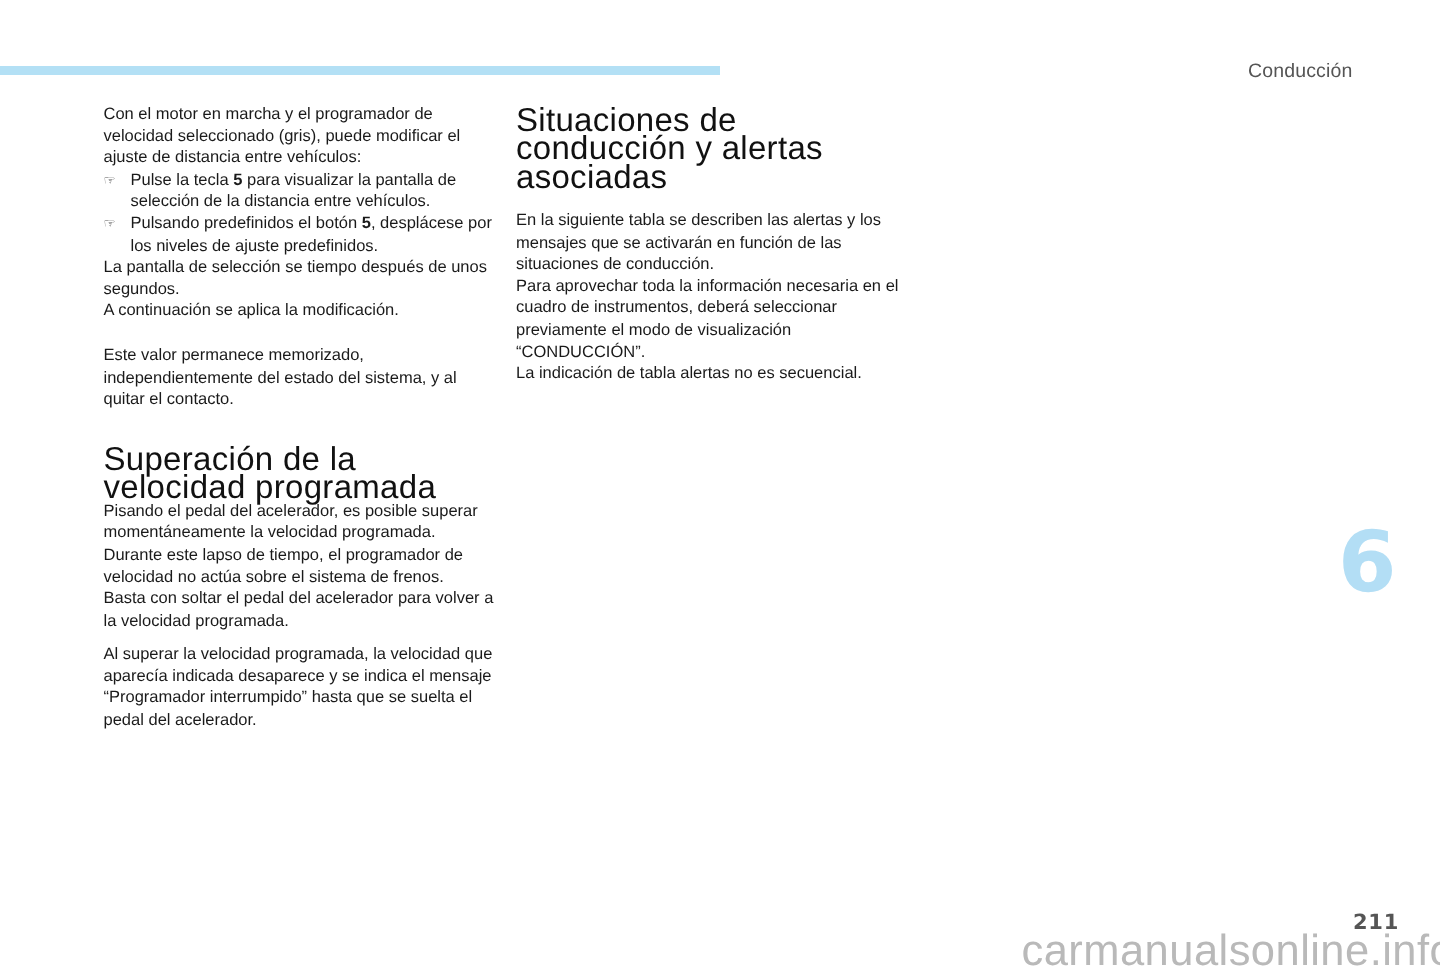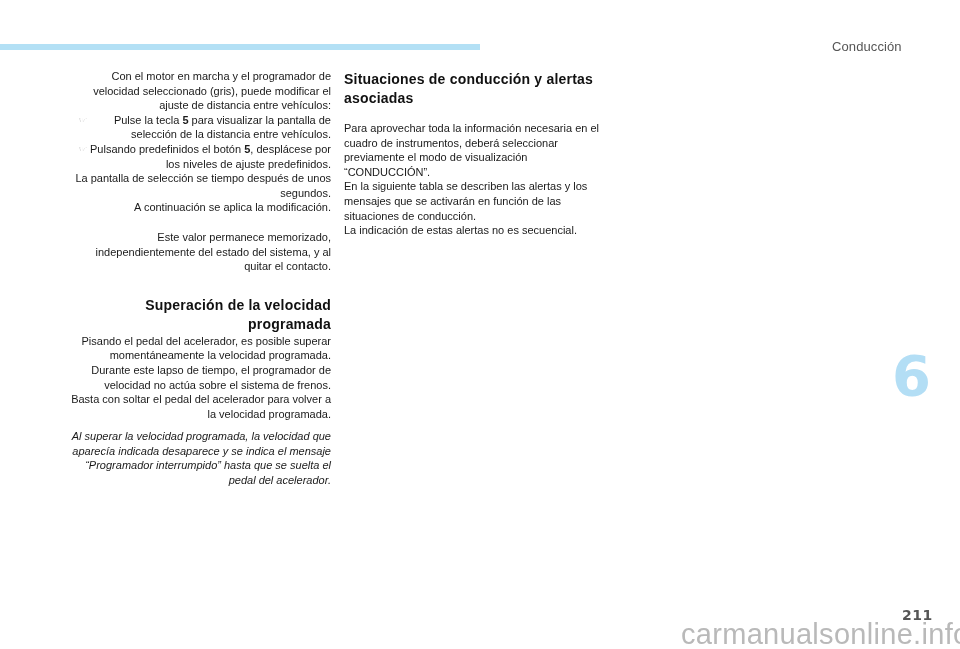--- a/index.html
+++ b/index.html
@@ -3,29 +3,29 @@
 <meta charset="utf-8">
 <style>
   html, body { margin: 0; padding: 0; }
   body {
     width: 960px; height: 649px; background: #ffffff; position: relative; overflow: hidden;
     font-family: "Liberation Sans", sans-serif; color: #1a1a1a;
   }
   .top-bar { position: absolute; left: 0; top: 44px; width: 480px; height: 6px; background: #b3e0f5; }
   .running-head { position: absolute; left: 832px; top: 39px; font-size: 13px; color: #555; letter-spacing: 0.1px; }
   .col { position: absolute; font-size: 11px; line-height: 14.6px; }
-  .col-left { left: 69px; top: 69px; width: 262px; text-align: right; }
+  .col-left { left: 69px; top: 69px; width: 262px; }
   .col-right { left: 344px; top: 69px; width: 262px; }
   p { margin: 0; }
   .para-gap { margin-top: 15px; }
-  .para-gap-sm { margin-top: 8px; font-style: italic; }
+  .para-gap-sm { margin-top: 8px; }
   .bullet { display: flex; }
   .bullet .mark { width: 18px; flex: 0 0 18px; font-size: 9px; color: #555; }
   .bullet .txt { flex: 1; }
-  h2 { margin: 0; font-size: 14px; line-height: 19px; font-weight: bold; letter-spacing: 0.2px; color: #111; }
+  h2 { margin: 0; font-size: 22px; line-height: 19px; font-weight: normal; letter-spacing: 0.2px; color: #111; }
   .h-left { margin-top: 22px; margin-bottom: 0; }
   .h-right { margin-top: 1px; margin-bottom: 13px; }
   .chapter-num { position: absolute; left: 892px; top: 348px; font-size: 56px; font-weight: bold; color: #b3def5; line-height: 56px; font-family: "DejaVu Sans", sans-serif; }
   .page-num { position: absolute; left: 902px; top: 607px; font-size: 14px; color: #555; font-weight: bold; font-family: "DejaVu Sans", sans-serif; letter-spacing: 0.5px; }
   .watermark { position: absolute; left: 681px; top: 619px; font-size: 29px; color: #b9b9b9; font-family: "Liberation Sans", sans-serif; letter-spacing: 0.3px; line-height: 30px; }
   b { font-weight: bold; }
 </style>
 </head>
 <body>
 
@@ -48,20 +48,20 @@
 
   <h2 class="h-left">Superación de la velocidad programada</h2>
   <p>Pisando el pedal del acelerador, es posible superar momentáneamente la velocidad programada.</p>
   <p>Durante este lapso de tiempo, el programador de velocidad no actúa sobre el sistema de frenos.</p>
   <p>Basta con soltar el pedal del acelerador para volver a la velocidad programada.</p>
   <p class="para-gap-sm">Al superar la velocidad programada, la velocidad que aparecía indicada desaparece y se indica el mensaje “Programador interrumpido” hasta que se suelta el pedal del acelerador.</p>
 </div>
 
 <div class="col col-right">
   <h2 class="h-right">Situaciones de conducción y alertas asociadas</h2>
+  <p>En la siguiente tabla se describen las alertas y los mensajes que se activarán en función de las situaciones de conducción.</p>
   <p>Para aprovechar toda la información necesaria en el cuadro de instrumentos, deberá seleccionar previamente el modo de visualización “CONDUCCIÓN”.</p>
-  <p>En la siguiente tabla se describen las alertas y los mensajes que se activarán en función de las situaciones de conducción.</p>
-  <p>La indicación de estas alertas no es secuencial.</p>
+  <p>La indicación de tabla alertas no es secuencial.</p>
 </div>
 
 <div class="chapter-num">6</div>
 <div class="page-num">211</div>
 <div class="watermark">carmanualsonline.info</div>
 
 </body></html>

